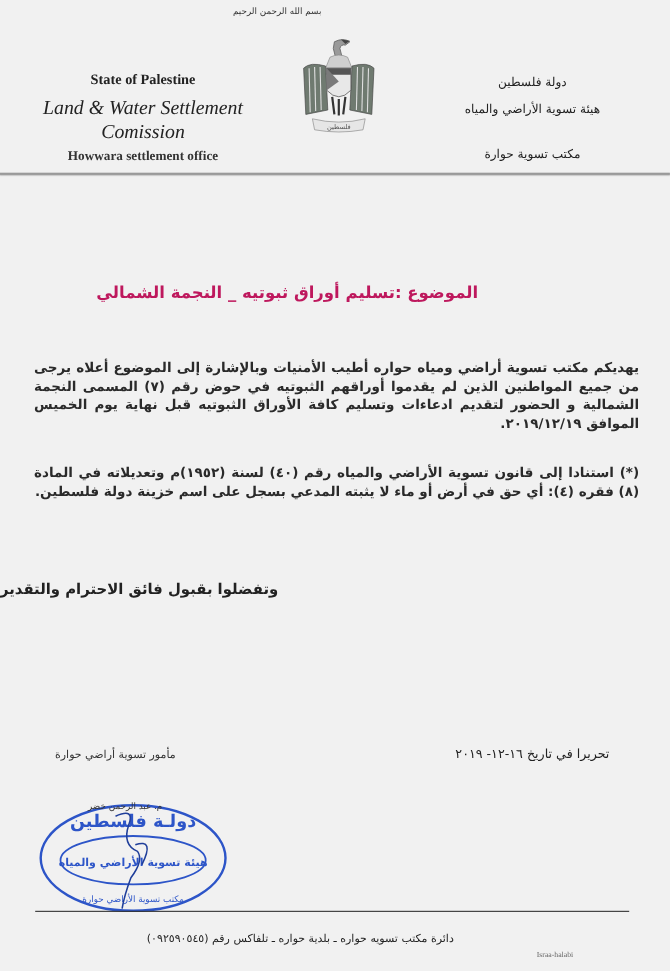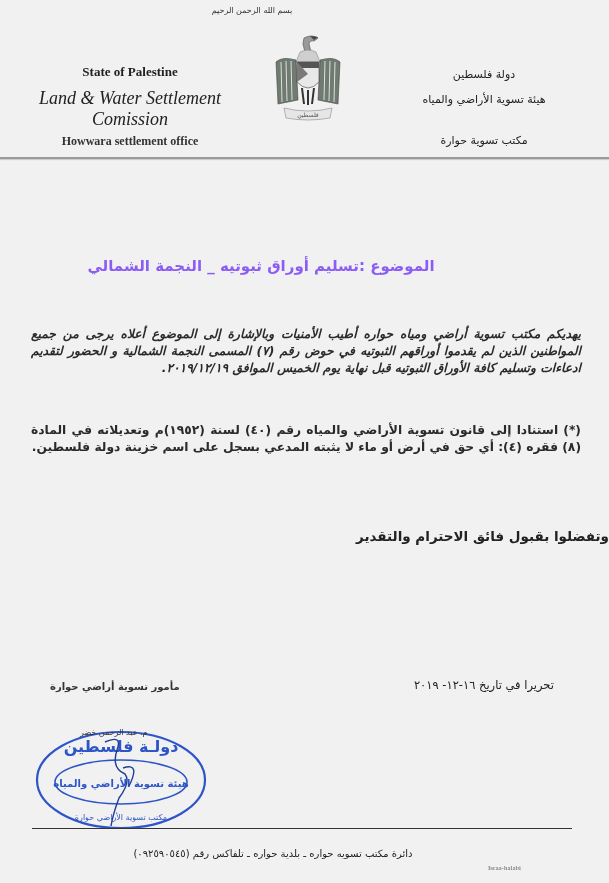--- a/index.html
+++ b/index.html
@@ -12,27 +12,27 @@
   .en-title { left:20px; width:220px; text-align:center; font-family:"Liberation Serif", serif; color:#222; }
   .en1 { top:64px; font-size:13px; font-weight:bold; }
   .en2 { top:88px; font-size:18px; font-weight:normal; font-style:italic; }
   .en3 { top:134px; font-size:12px; font-weight:bold; color:#333; }
   .ar-head { right:30px; width:190px; text-align:center; direction:rtl; font-family:"DejaVu Sans", sans-serif; font-size:11px; color:#222; }
   .ar1 { top:68px; }
   .ar2 { top:93px; }
   .ar3 { top:118px;margin-top:16px; }
   .emblem { left:274px; top:32px; width:68px; height:92px; }
   .header-rule { left:0; top:157px; width:609px; height:2px; background:#9a9a9a; box-shadow:0 1px 1px #c8c8c8; }
-  .subject { left:0; width:522px; top:257px; text-align:center; direction:rtl; font-size:15px; font-weight:bold; color:#8b5cf6; }
+  .subject { left:0; width:522px; top:257px; text-align:center; direction:rtl; font-size:15px; font-weight:bold; color:#be185d; }
   .para { right:28px; width:550px; direction:rtl; text-align:justify; font-size:12.3px; font-weight:bold; line-height:17px; color:#2a2a2a; }
-  .p1 { top:326px;font-style:italic; }
+  .p1 { top:326px; }
   .p2 { top:422px; }
-  .closing { left:0; width:609px; top:528px; text-align:right; direction:rtl; font-size:13.5px; font-weight:bold; color:#222; }
+  .closing { left:0; width:609px; top:528px; text-align:left; direction:rtl; font-size:13.5px; font-weight:bold; color:#222; }
   .date { right:55px; top:678px; direction:rtl; font-size:11.5px; color:#222; }
-  .officer { left:50px; top:681px; direction:rtl; font-size:10px; color:#333;font-weight:bold; }
+  .officer { left:50px; top:681px; direction:rtl; font-size:10px; color:#333; }
   .stamp { left:33px; top:722px; width:176px; height:110px; }
   .sig-name { left:80px; top:728px; font-size:8px; color:#333; direction:rtl; }
   .footer-rule { left:32px; top:828px; width:540px; height:1px; background:#333; }
   .footer { left:0; width:546px; top:848px; text-align:center; direction:rtl; font-size:10px; color:#222; }
   .typist { left:488px; top:864px; font-family:"Liberation Serif", serif; font-size:7px; color:#666; }
 </style>
 </head>
 <body>
 
 <div class="abs basmala">بسم الله الرحمن الرحيم</div>

